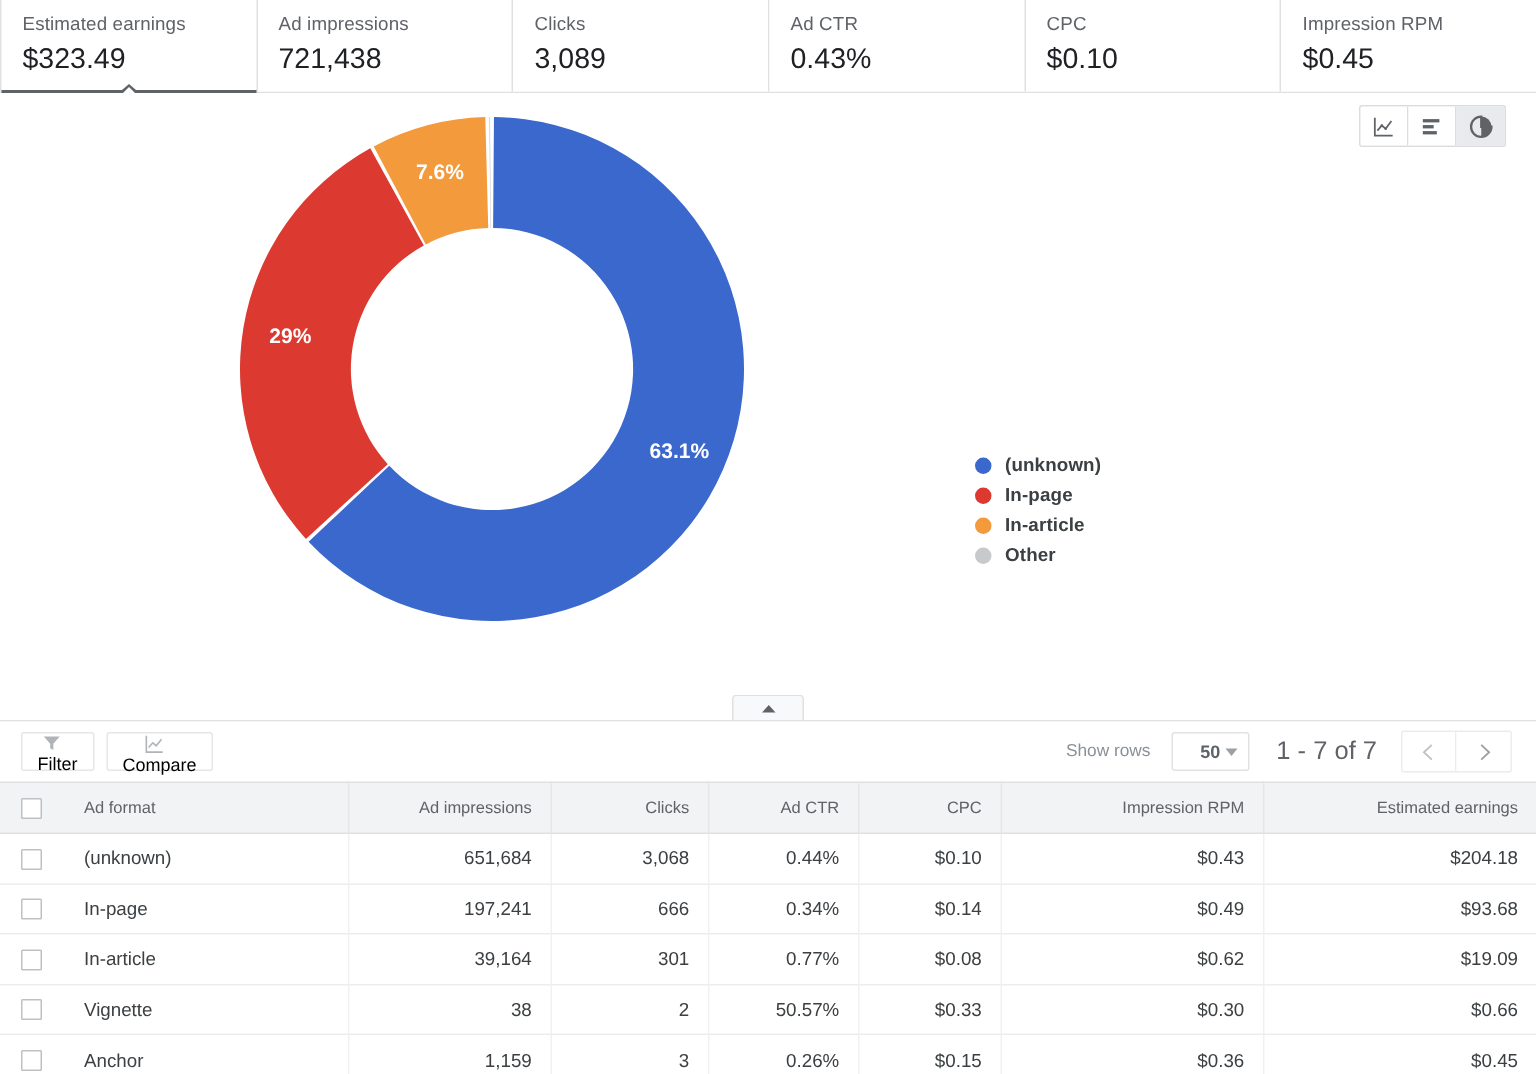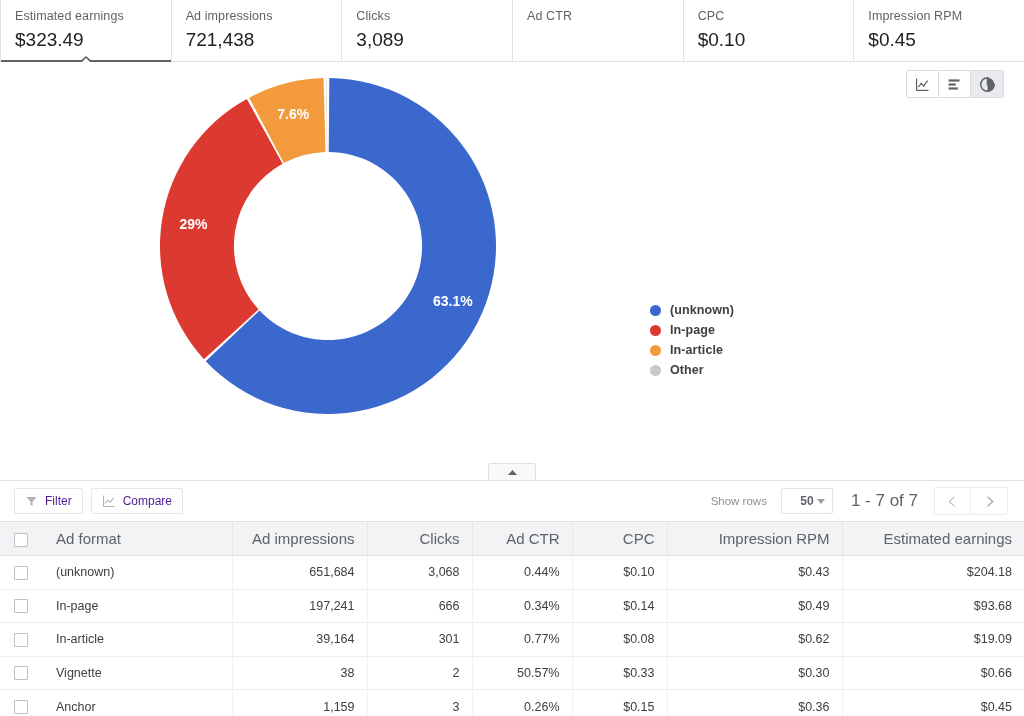--- a/index.html
+++ b/index.html
@@ -165,24 +165,25 @@
   }
   .tb-btn {
     display: flex;
     align-items: center;
     height: 26px;
     padding: 0 10px;
     border: 1px solid #e4e6e8;
     border-radius: 2px;
     background: #fff;
     font-size: 12px;
-    color: #4c1d95;
+    color: #000000;
     cursor: pointer;
     margin-right: 8px;
     white-space: nowrap;
+    flex-direction: column;
   }
   .tb-btn .bico { margin-right: 7px; display: flex; }
   .tb-spacer { flex: 1; }
   .show-rows-label {
     font-size: 11.5px;
     color: #8a9096;
     margin-right: 14px;
     white-space: nowrap;
   }
   .rows-select {
@@ -231,21 +232,21 @@
 
   
   table.report {
     width: 1024px;
     border-collapse: collapse;
     table-layout: fixed;
   }
   table.report thead th {
     background: #f1f3f4;
     height: 34px;
-    font-size: 15px;
+    font-size: 11px;
     font-weight: normal;
     color: #5f6368;
     border-top: 1px solid #e0e0e0;
     border-bottom: 1px solid #e0e0e0;
     border-right: 1px solid #e4e6e8;
     padding: 0 12px;
     text-align: right;
     white-space: nowrap;
   }
   table.report thead th.col-check {
@@ -302,20 +303,21 @@
     <div class="metric-card">
       <div class="m-label">Ad impressions</div>
       <div class="m-value">721,438</div>
     </div>
     <div class="metric-card">
       <div class="m-label">Clicks</div>
       <div class="m-value">3,089</div>
     </div>
     <div class="metric-card">
       <div class="m-label">Ad CTR</div>
+      <div class="m-value">0.43%</div>
     </div>
     <div class="metric-card">
       <div class="m-label">CPC</div>
       <div class="m-value">$0.10</div>
     </div>
     <div class="metric-card">
       <div class="m-label">Impression RPM</div>
       <div class="m-value">$0.45</div>
     </div>
   </div>

